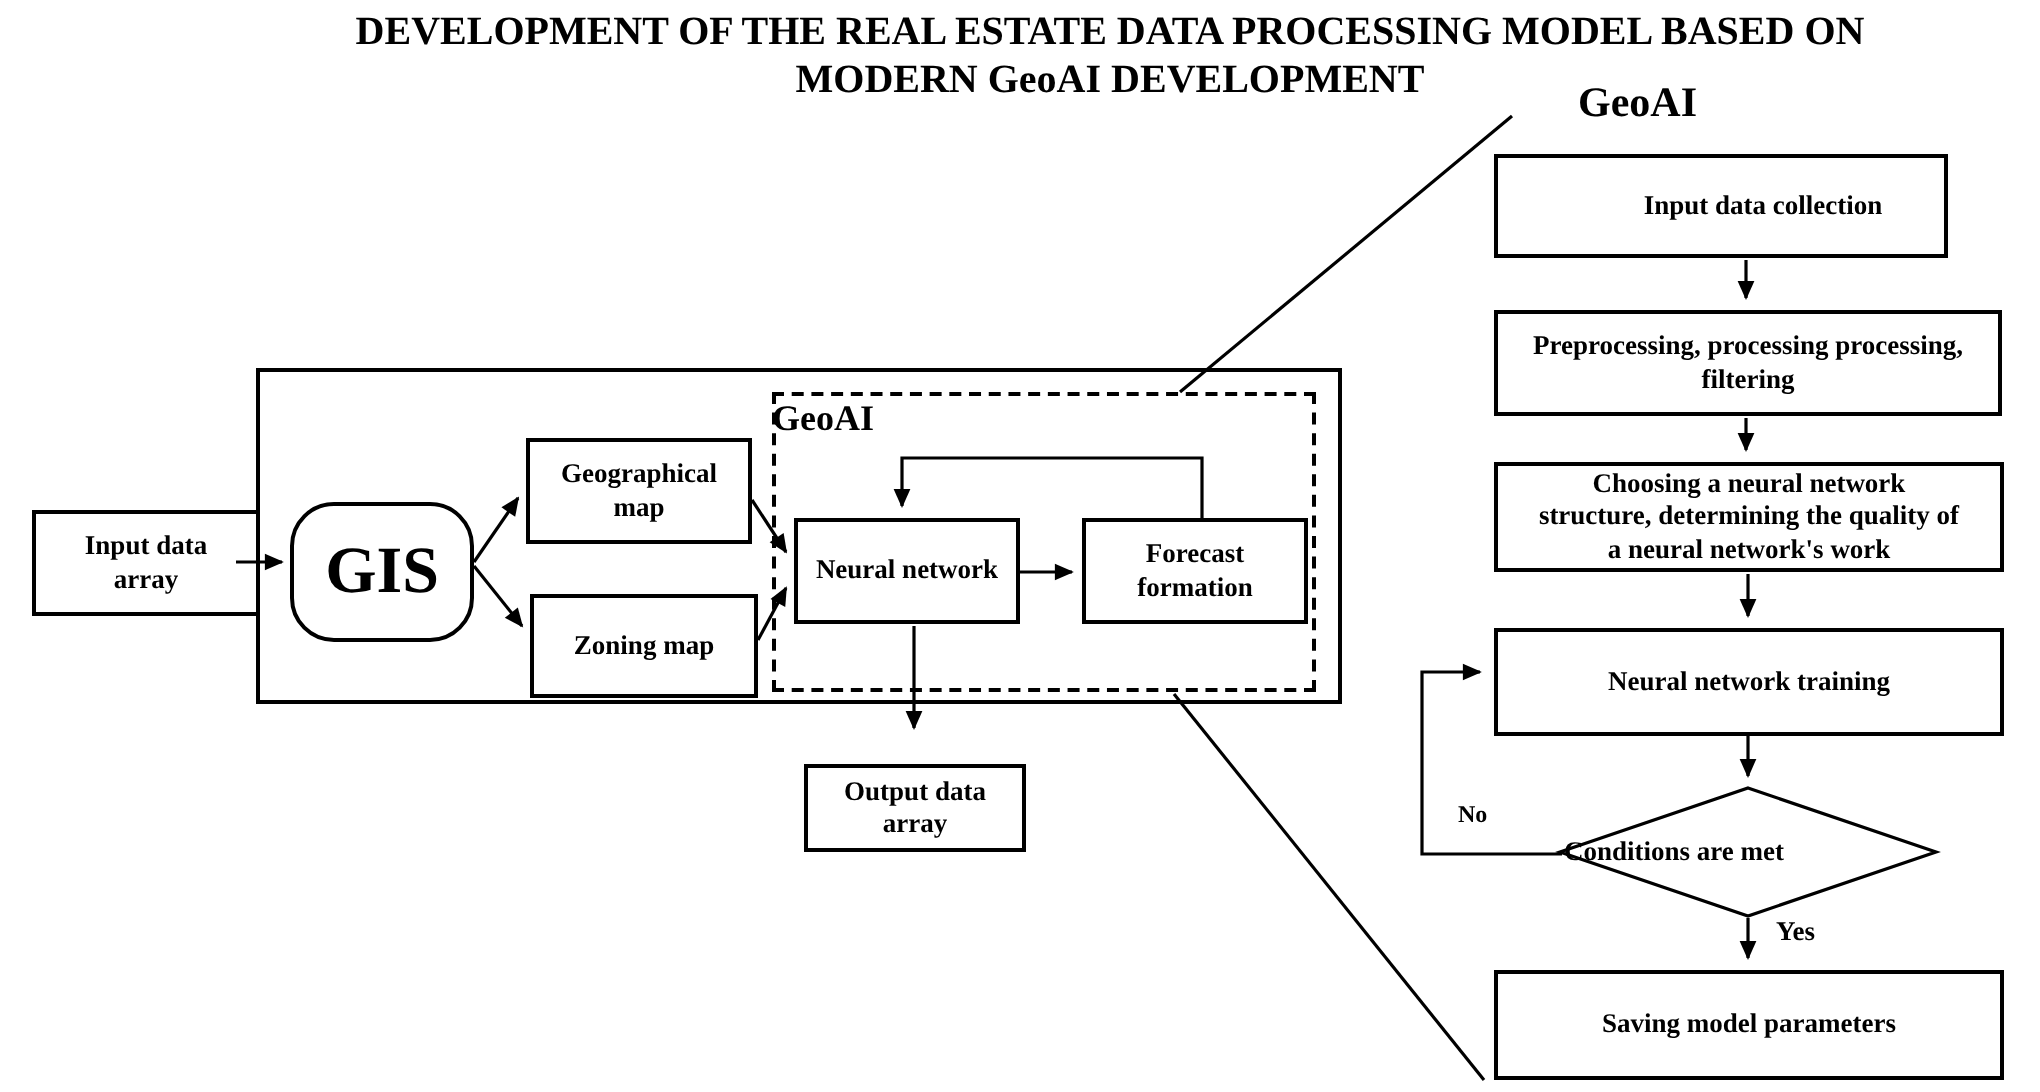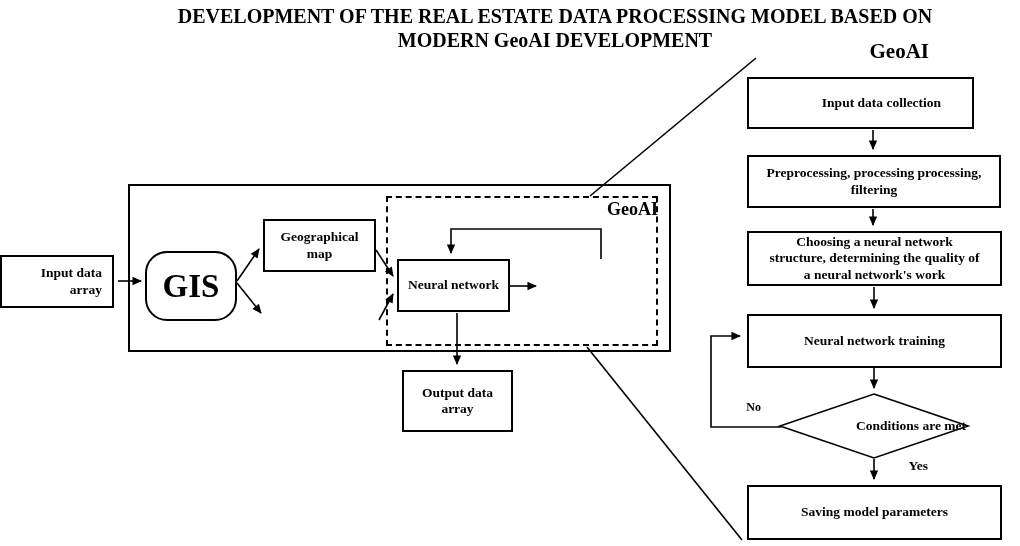--- a/index.html
+++ b/index.html
@@ -7,52 +7,54 @@
     position:relative;width:1020px;height:546px;background:#fff;overflow:hidden;
     font-family:"Liberation Serif","DejaVu Serif",serif;color:#000;
   }
   .box{
     position:absolute;box-sizing:border-box;border:2px solid #000;background:#fff;
     display:flex;align-items:center;justify-content:center;text-align:center;
     font-weight:bold;font-size:13.5px;line-height:1.22;
   }
   .frame{position:absolute;box-sizing:border-box;border:2px solid #000;background:transparent;}
   .dashed{position:absolute;box-sizing:border-box;border:2px dashed #000;background:transparent;}
-  .lbl{position:absolute;font-weight:bold;text-align:right;}
+  .lbl{position:absolute;font-weight:bold;text-align:left;}
   .title{position:absolute;left:86px;top:5px;width:938px;text-align:center;
     font-weight:bold;font-size:20px;line-height:23.5px;}
   svg.wires{position:absolute;left:0;top:0;pointer-events:none;}
 </style>
 </head>
 <body>
 
 <div class="canvas">
 
   <div class="title">
     <div>DEVELOPMENT OF THE REAL ESTATE DATA PROCESSING MODEL BASED ON</div>
     <div>MODERN GeoAI DEVELOPMENT</div>
   </div>
 
   <div class="lbl" style="left:789px;top:39px;width:140px;font-size:21px;">GeoAI</div>
 
   <div class="frame" style="left:128px;top:184px;width:543px;height:168px;"></div>
   <div class="dashed" style="left:386px;top:196px;width:272px;height:150px;"></div>
   <div class="lbl" style="left:386px;top:199px;width:272px;font-size:18px;">GeoAI</div>
 
-  <div class="box" style="left:0;top:255px;width:114px;height:53px;padding:0 10px;text-align:right;">Input data array</div>
+  <div class="box" style="left:16px;top:255px;width:114px;height:53px;padding:0 10px;">Input data array</div>
 
   <div class="box" style="left:145px;top:251px;width:92px;height:70px;border-radius:22px;font-size:33px;">GIS</div>
 
   <div class="box" style="left:263px;top:219px;width:113px;height:53px;padding:0 8px;">Geographical map</div>
 
+  <div class="box" style="left:265px;top:297px;width:114px;height:52px;">Zoning map</div>
 
   <div class="box" style="left:397px;top:259px;width:113px;height:53px;">Neural network</div>
 
+  <div class="box" style="left:541px;top:259px;width:113px;height:53px;padding:0 14px;">Forecast formation</div>
 
-  <div class="box" style="left:402px;top:370px;width:111px;height:62px;padding:14px 10px;">Output data array</div>
+  <div class="box" style="left:402px;top:382px;width:111px;height:44px;padding:14px 10px;">Output data array</div>
 
   <div class="box" style="left:747px;top:77px;width:227px;height:52px;padding-left:42px;">Input data collection</div>
 
   <div class="box" style="left:747px;top:155px;width:254px;height:53px;padding:0 4px;">Preprocessing, processing processing, filtering</div>
 
   <div class="box" style="left:747px;top:231px;width:255px;height:55px;padding:0 19px;">Choosing a neural network structure, determining the quality of a neural network's work</div>
 
   <div class="box" style="left:747px;top:314px;width:255px;height:54px;">Neural network training</div>
 
   <div class="box" style="left:747px;top:485px;width:255px;height:55px;">Saving model parameters</div>

